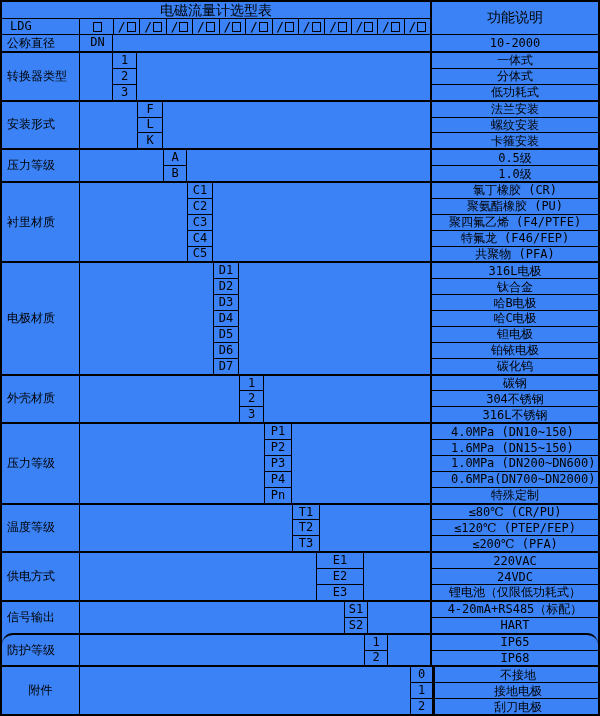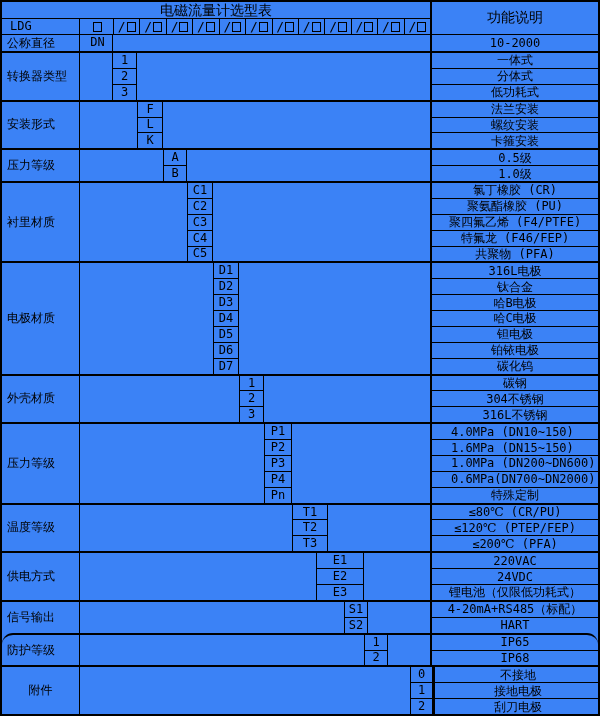--- a/index.html
+++ b/index.html
@@ -234,21 +234,21 @@
           <div class="desc-row left">4.0MPa (DN10~150)</div>
           <div class="desc-row left">1.6MPa (DN15~150)</div>
           <div class="desc-row left">1.0MPa (DN200~DN600)</div>
           <div class="desc-row left">0.6MPa(DN700~DN2000)</div>
           <div class="desc-row">特殊定制</div>
         </div>
       </div>
       <div class="section" style="flex-grow: 3;">
         <div class="cell-label">温度等级</div>
         <div class="left-fill" style="width: 212px;"></div>
-        <div class="code-col" style="width: 36px; justify-content: flex-end;">
+        <div class="code-col" style="width: 28px; justify-content: flex-end;">
           <div class="code-box">T1</div>
           <div class="code-box">T2</div>
           <div class="code-box">T3</div>
         </div>
         <div class="mid-fill"></div>
         <div class="desc-col">
           <div class="desc-row">≤80℃ (CR/PU)</div>
           <div class="desc-row">≤120℃ (PTEP/FEP)</div>
           <div class="desc-row">≤200℃ (PFA)</div>
         </div>

